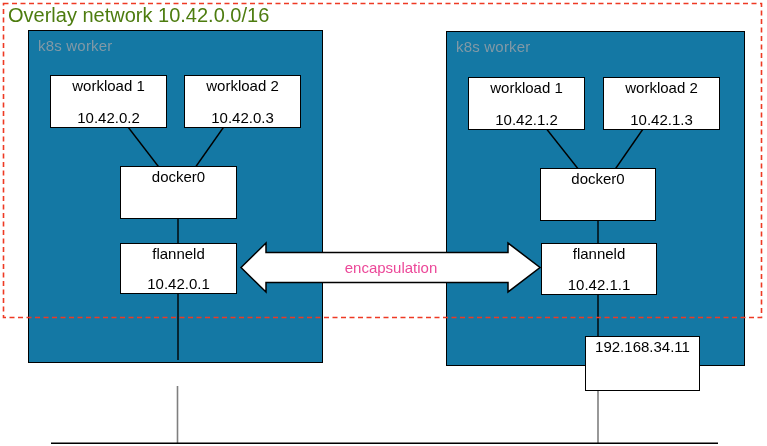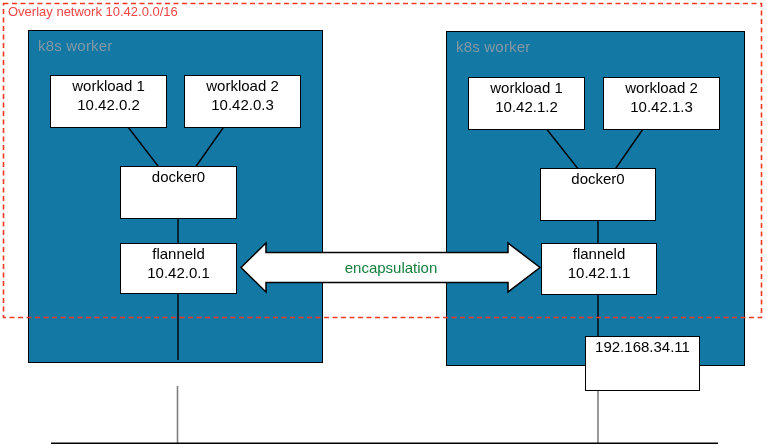--- a/index.html
+++ b/index.html
@@ -13,41 +13,41 @@
     border:1.4px solid #000;z-index:1;
   }
   #worker-left{left:28px;top:30px;width:295px;height:333px;}
   #worker-right{left:446px;top:31px;width:299px;height:335px;}
   .worker-label{
     position:absolute;top:6px;left:9px;font-size:15px;color:#8299A6;
     letter-spacing:.2px;white-space:nowrap;
   }
   .box{
     position:absolute;box-sizing:border-box;background:#fff;border:1.4px solid #000;
-    display:flex;flex-direction:column;align-items:center;justify-content:flex-start;
+    display:flex;flex-direction:column;align-items:center;justify-content:space-between;
     font-size:15px;line-height:19px;color:#000;text-align:center;z-index:3;
     white-space:nowrap;
   }
   #w1L{left:50px;top:75px;width:117px;height:53px;}
   #w2L{left:184px;top:75px;width:117px;height:53px;}
   #d0L{left:120px;top:166px;width:117px;height:53px;}
   #flL{left:120px;top:243px;width:117px;height:51px;}
   #ipL{left:119px;top:335px;width:117px;height:52px;}
   #w1R{left:468px;top:77px;width:117px;height:53px;}
   #w2R{left:603px;top:77px;width:117px;height:53px;}
   #d0R{left:540px;top:168px;width:116px;height:53px;}
   #flR{left:541px;top:243px;width:116px;height:52px;}
   #ipR{left:541px;top:336px;width:115px;height:55px;margin-left:44px;}
   #overlay-title{
-    position:absolute;left:8px;top:4px;font-size:13px;color:#ef4444;z-index:4;
+    position:absolute;left:8px;top:4px;font-size:20px;color:#4d7c0f;z-index:4;
     white-space:nowrap;
   }
   #encap-label{
     position:absolute;left:291px;top:259px;width:200px;text-align:center;
-    font-size:15px;color:#15803d;z-index:4;
+    font-size:15px;color:#ec4899;z-index:4;
   }
 </style>
 </head>
 <body>
 
 <div id="canvas">
 
   <div class="worker" id="worker-left">
     <span class="worker-label">k8s worker</span>
   </div>

